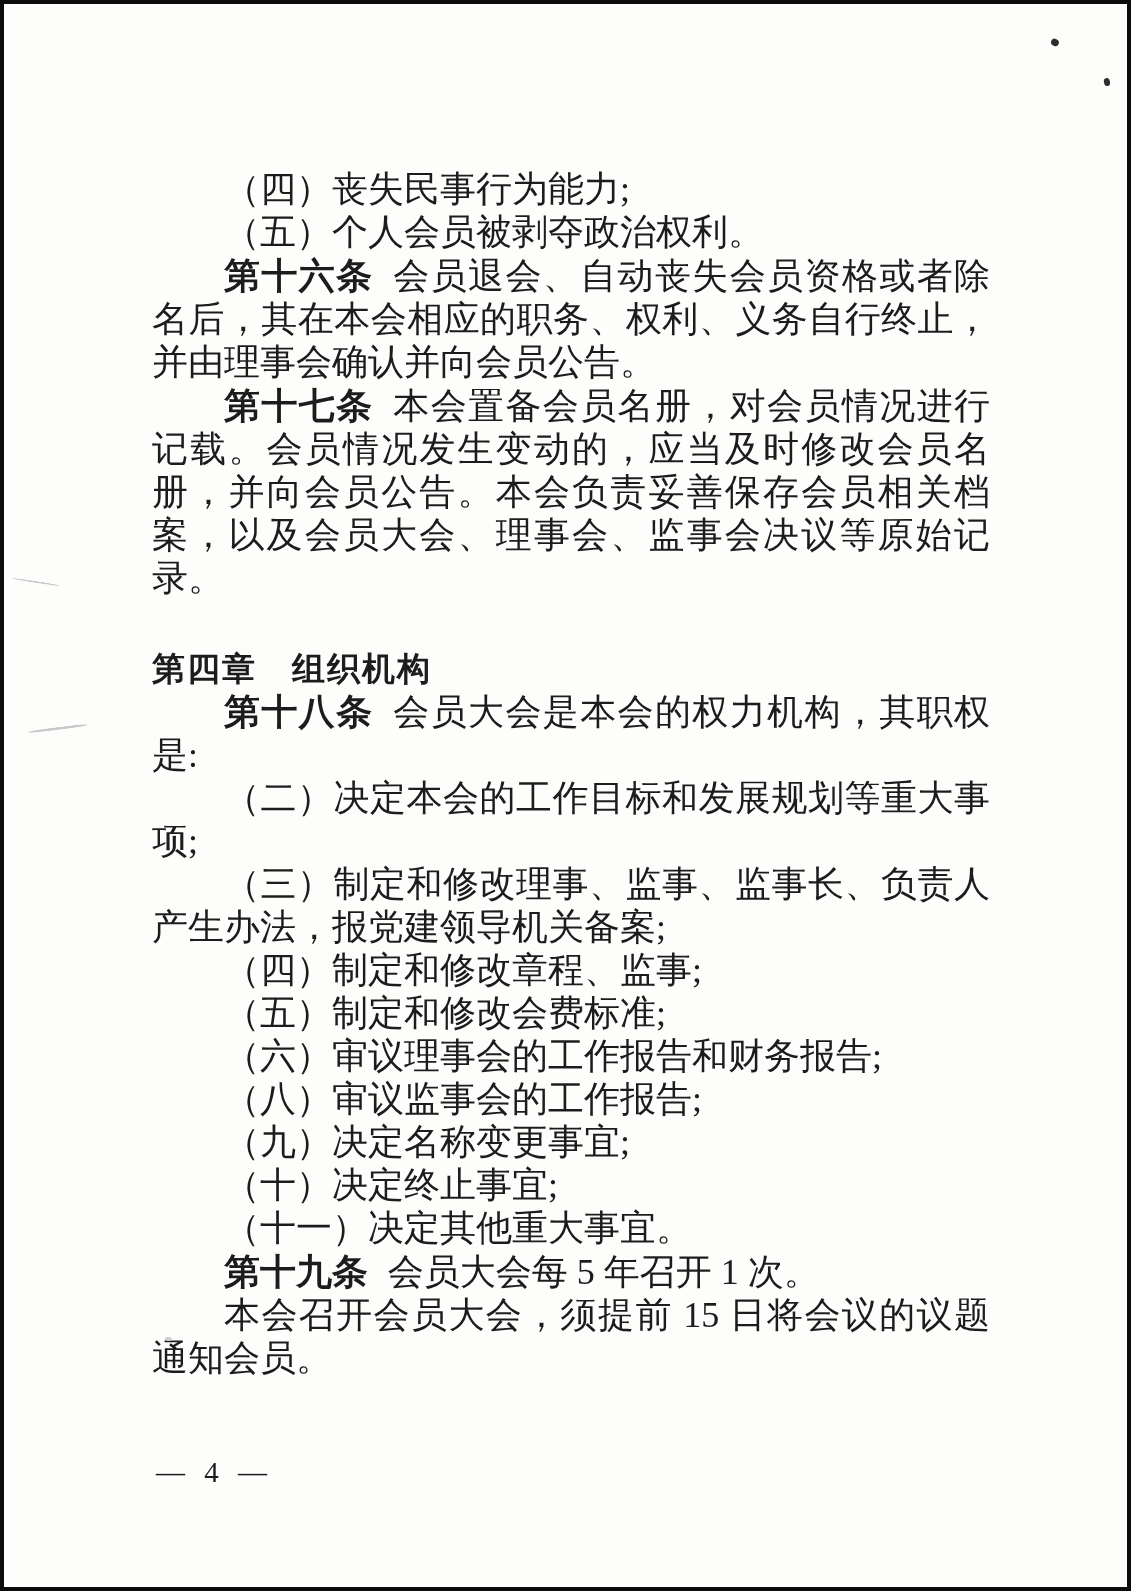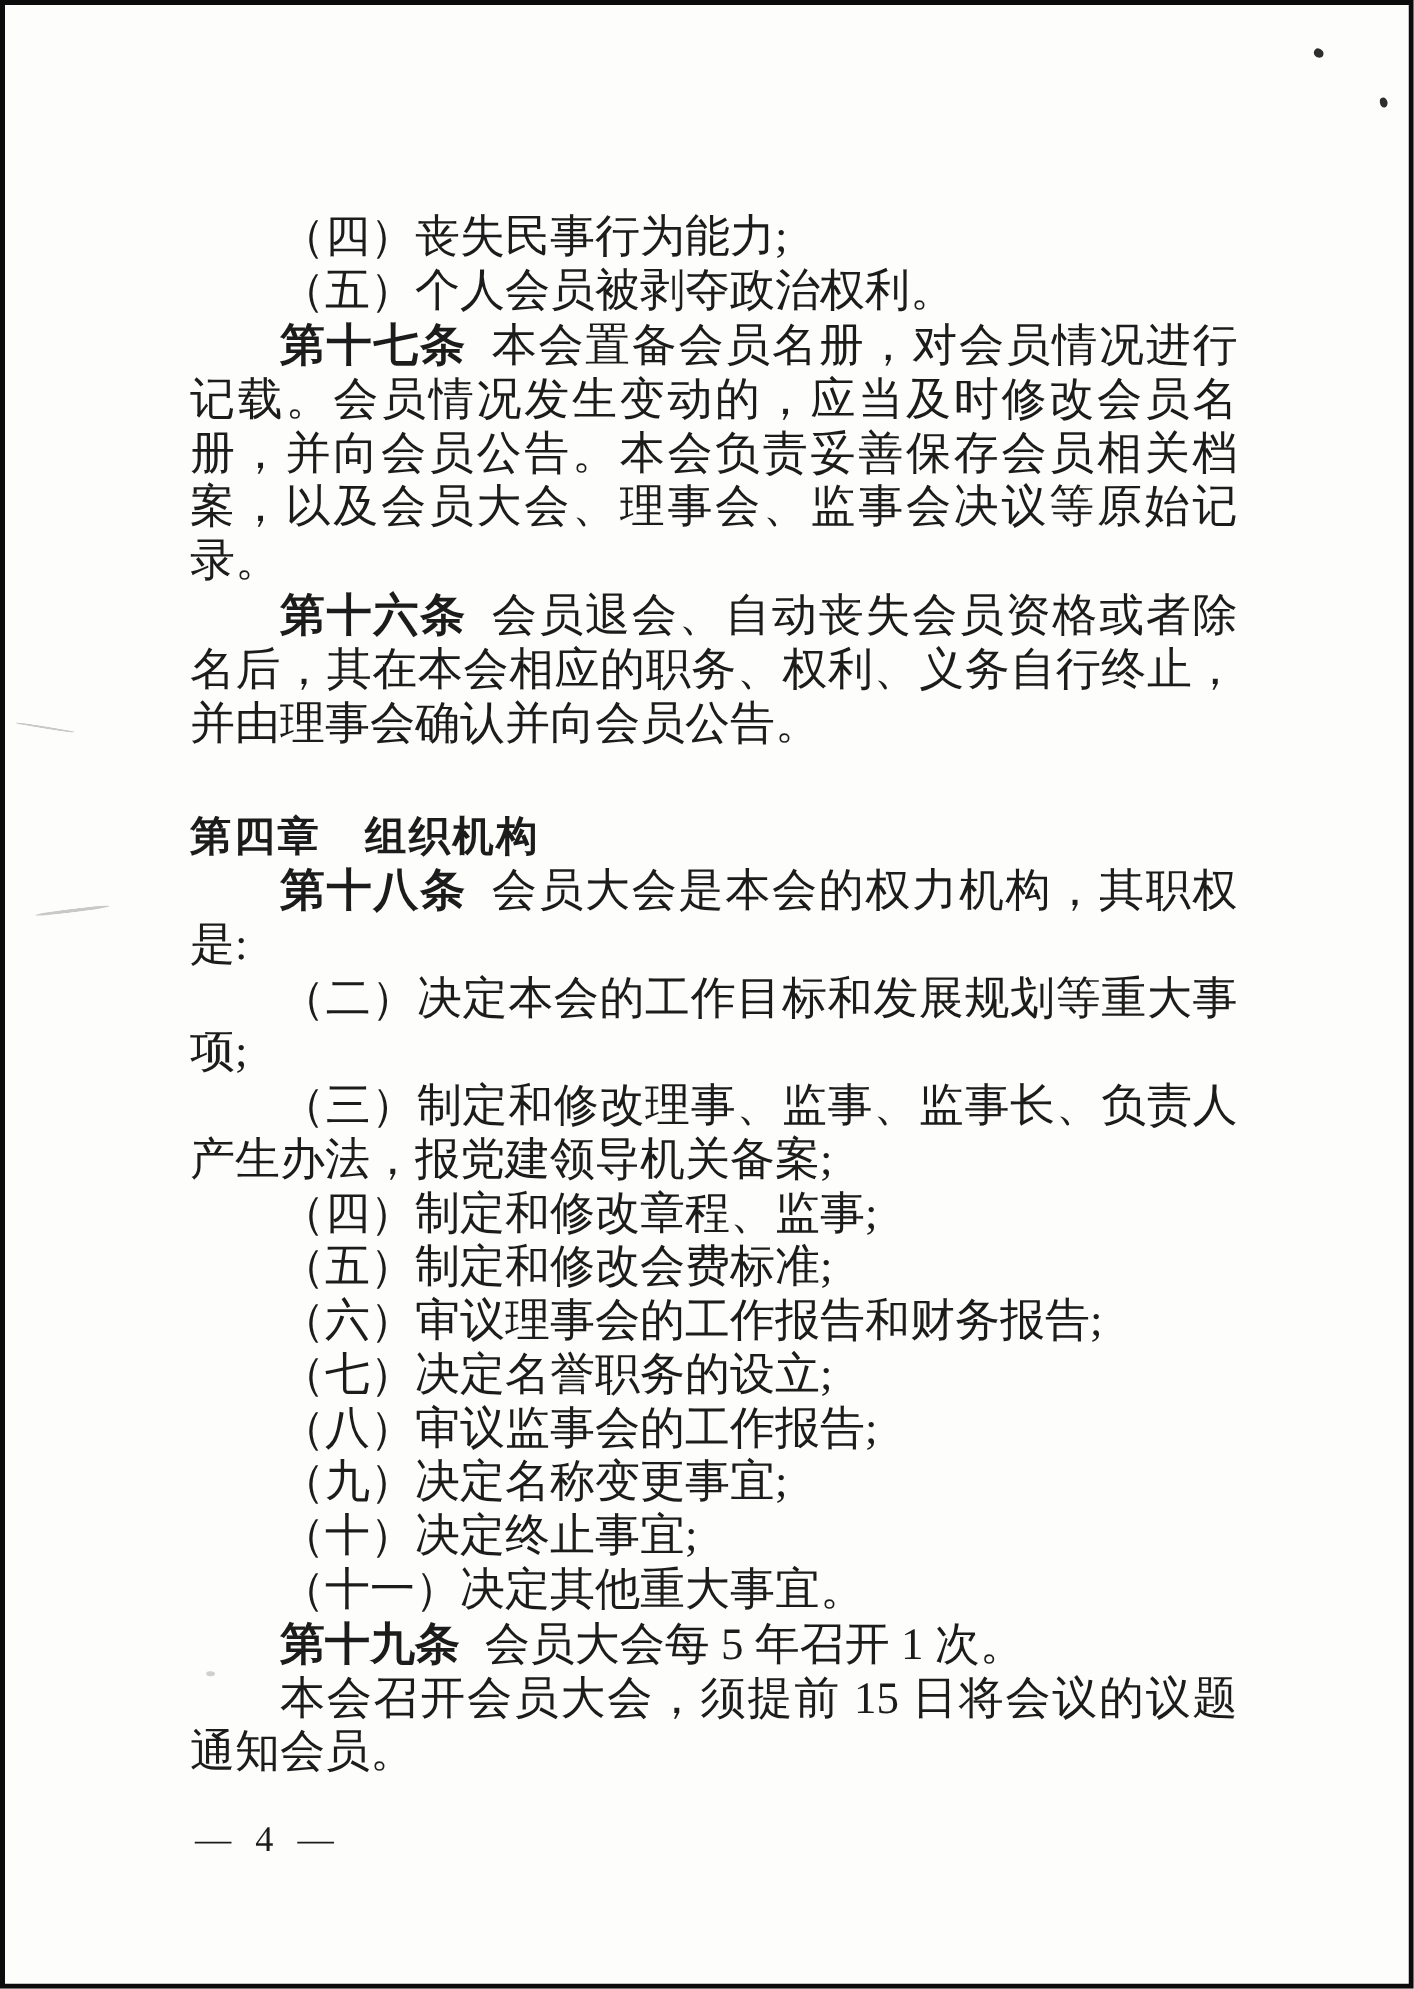--- a/index.html
+++ b/index.html
@@ -75,30 +75,29 @@
   .squiggle.q2 { left: 24px; top: 723px; width: 60px; transform: rotate(-7deg); border-top-width: 3px; }
 </style>
 </head>
 <body>
 
 <div class="page">
 
   <div class="doc" id="doc">
       <p class="para item">（四）丧失民事行为能力;</p>
       <p class="para item">（五）个人会员被剥夺政治权利。</p>
+      <p class="para article"><b class="lead">第十六条</b><span>会员退会、自动丧失会员资格或者除名后，其在本会相应的职务、权利、义务自行终止，并由理事会确认并向会员公告。</span></p>
       <p class="para article"><b class="lead">第十七条</b><span>本会置备会员名册，对会员情况进行记载。会员情况发生变动的，应当及时修改会员名册，并向会员公告。本会负责妥善保存会员相关档案，以及会员大会、理事会、监事会决议等原始记录。</span></p>
-      <p class="para article"><b class="lead">第十六条</b><span>会员退会、自动丧失会员资格或者除名后，其在本会相应的职务、权利、义务自行终止，并由理事会确认并向会员公告。</span></p>
       <div class="heading chapter">第四章　组织机构</div>
       <p class="para article"><b class="lead">第十八条</b><span>会员大会是本会的权力机构，其职权是:</span></p>
       <p class="para item">（二）决定本会的工作目标和发展规划等重大事项;</p>
       <p class="para item">（三）制定和修改理事、监事、监事长、负责人产生办法，报党建领导机关备案;</p>
       <p class="para item">（四）制定和修改章程、监事;</p>
       <p class="para item">（五）制定和修改会费标准;</p>
       <p class="para item">（六）审议理事会的工作报告和财务报告;</p>
-      <p class="para item">（七）决定名誉职务的设立;</p>
       <p class="para item">（八）审议监事会的工作报告;</p>
       <p class="para item">（九）决定名称变更事宜;</p>
       <p class="para item">（十）决定终止事宜;</p>
       <p class="para item">（十一）决定其他重大事宜。</p>
       <p class="para article"><b class="lead">第十九条</b><span>会员大会每 5 年召开 1 次。</span></p>
       <p class="para plain">本会召开会员大会，须提前 15 日将会议的议题通知会员。</p>
     </div>
 
   <div class="footer">— 4 —</div>
 

